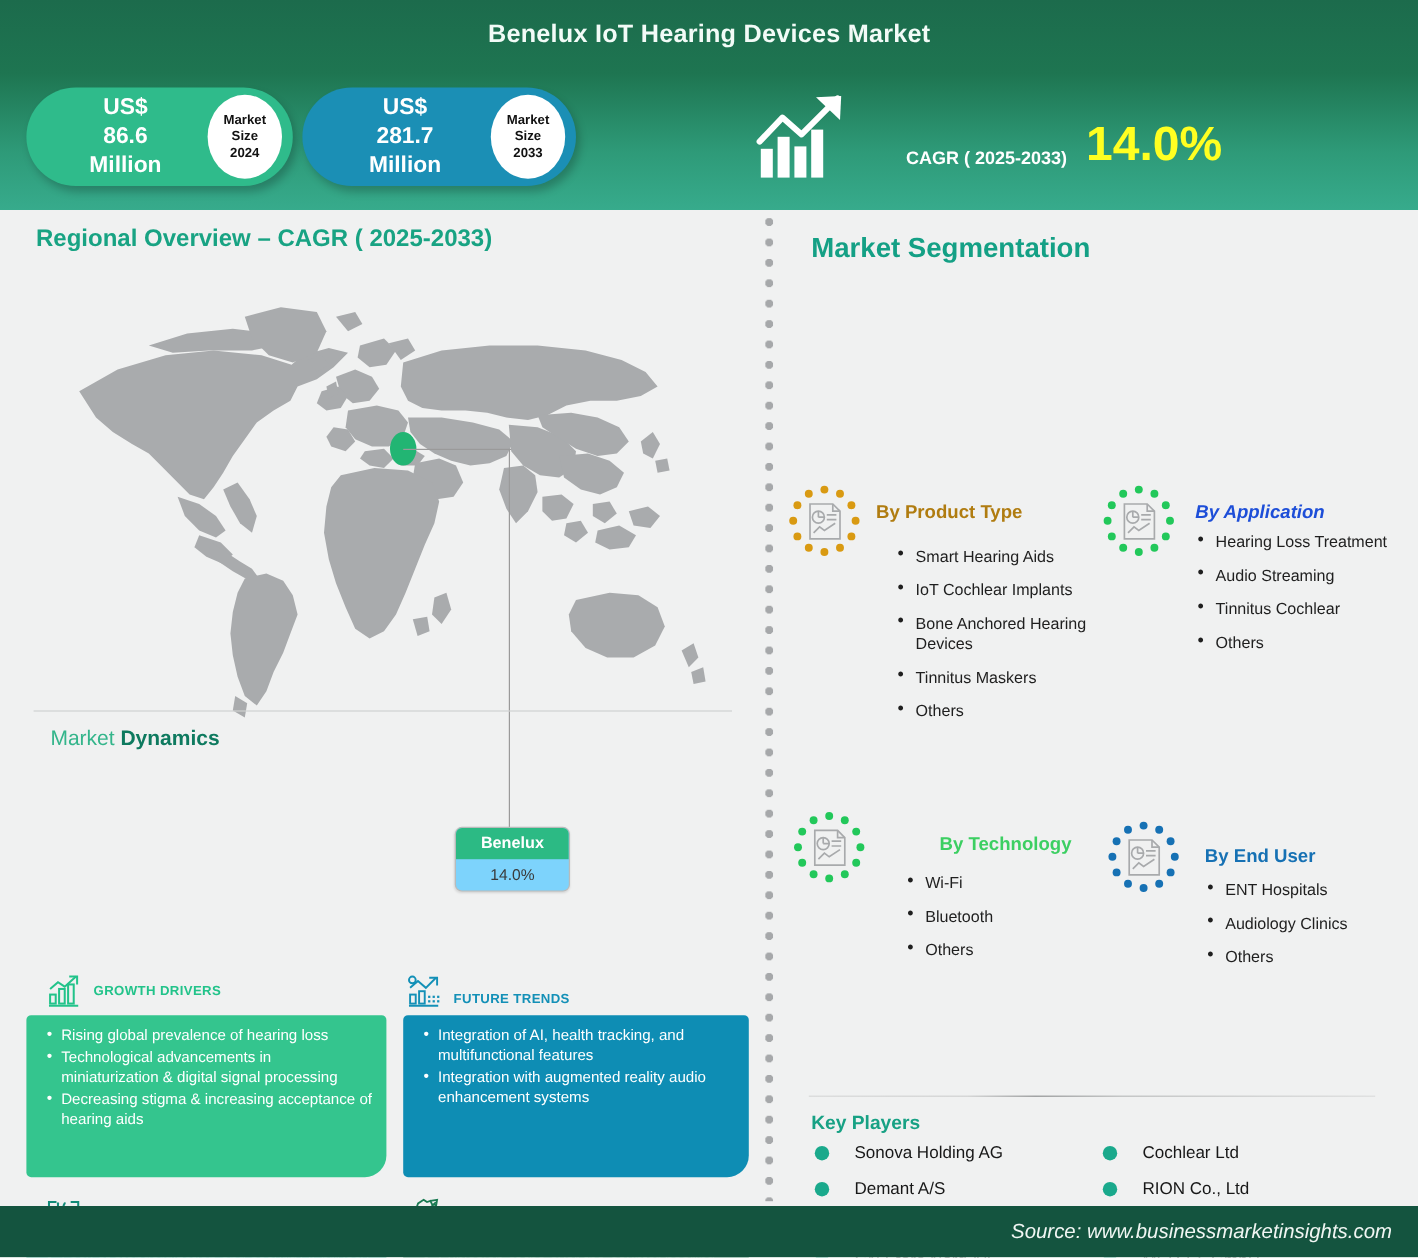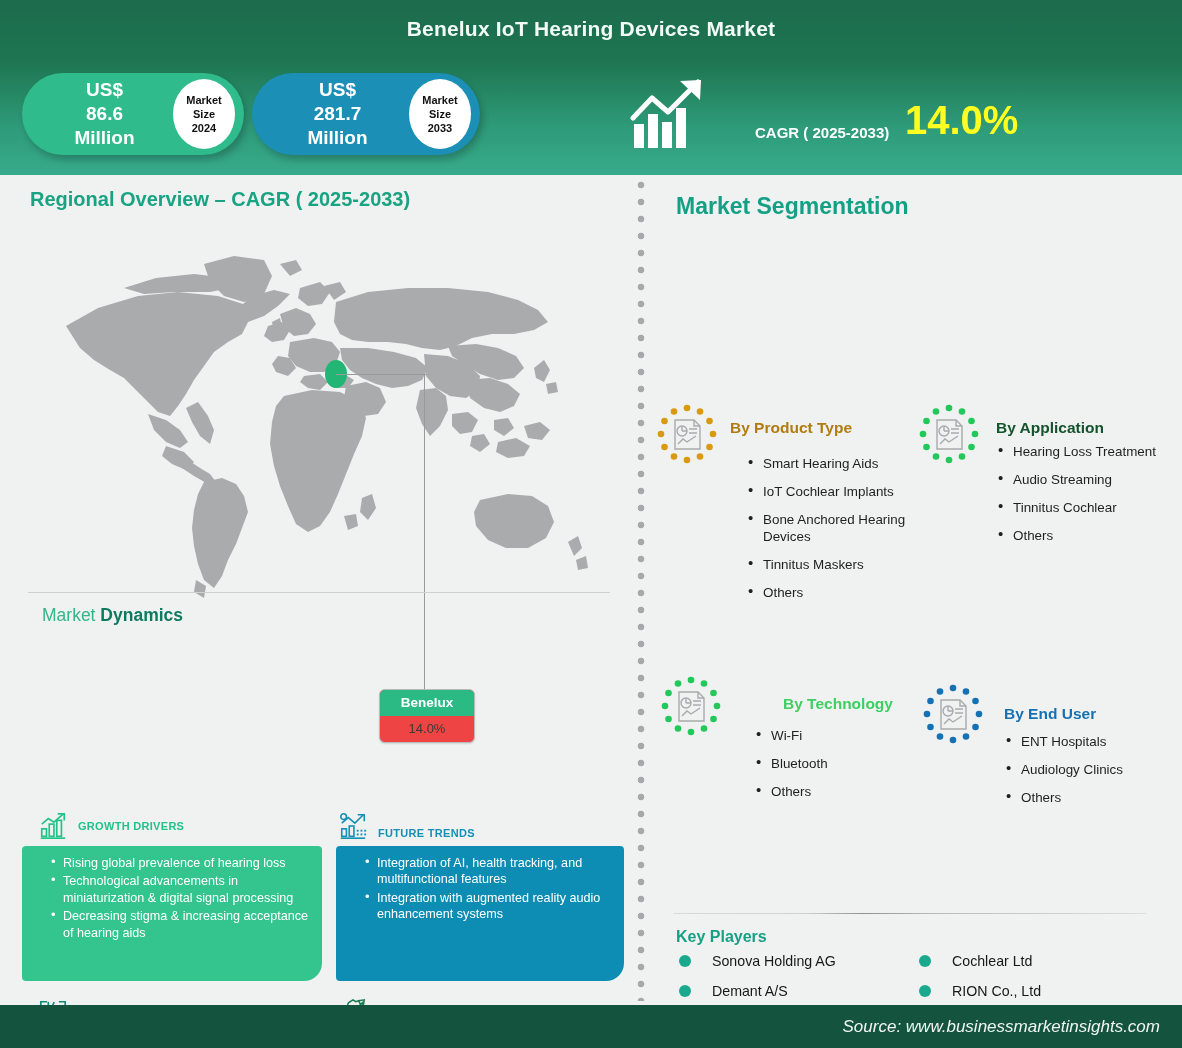--- a/index.html
+++ b/index.html
@@ -36,32 +36,32 @@
 
   
   #regional-title{position:absolute;left:30px;top:13px;color:#18a383;font-size:20px;font-weight:700;}
   #map-wrap{position:absolute;left:28px;top:55px;width:580px;height:440px;}
   #map-svg{position:absolute;left:0;top:0;}
   #map-marker{position:absolute;left:297px;top:130px;width:22px;height:28px;border-radius:50%;
         background:#22b573;}
   #leader{position:absolute;left:308px;top:144px;width:90px;height:0;border-top:1.2px solid #9a9a9a;}
   #leader-v{position:absolute;left:396px;top:144px;width:0;height:322px;border-left:1.2px solid #9a9a9a;}
   #tooltip{position:absolute;left:351px;top:459px;width:94px;border:1px solid #b9bbbb;border-radius:6px;
-        overflow:hidden;background:#ef4444;box-shadow:0 1px 2px rgba(0,0,0,.12);}
+        overflow:hidden;background:#7dd3fc;box-shadow:0 1px 2px rgba(0,0,0,.12);}
   #tooltip-head{background:#2cba84;color:#ffffff;text-align:center;font-size:13.5px;font-weight:700;padding:5px 0 6px;}
   #tooltip-val{color:#3a3a3a;text-align:center;font-size:13px;padding:5px 0 6px;}
 
   #md-rule{position:absolute;left:28px;top:417px;width:582px;height:1px;background:#cfd1d1;}
   #md-title{position:absolute;left:42px;top:430px;font-size:17.5px;}
   #md-title .light{color:#34b58b;font-weight:400;}
   #md-title .bold{color:#0e7a5f;font-weight:700;}
 
   .dyn-head{position:absolute;display:flex;align-items:center;gap:10px;}
   .dyn-head .lbl{font-size:11px;font-weight:700;letter-spacing:.3px;}
-  .dyn-box{position:absolute;border-radius:4px 4px 18px 4px;color:#ffffff;padding:9px 12px 12px 28px;
+  .dyn-box{position:absolute;border-radius:4px 4px 18px 4px;color:#ffffff;padding:9px 12px 12px 16px;
         box-sizing:border-box;}
   .dyn-box ul{margin:0;padding:0;list-style:none;}
   .dyn-box li{position:relative;padding-left:13px;font-size:12.6px;line-height:16.4px;margin-bottom:2px;}
   .dyn-box li:before{content:"\2022";position:absolute;left:1px;top:-1px;font-size:13px;}
 
   #gd-head{left:38px;top:636px;}
   #gd-head .lbl{color:#22c38a;}
   #gd-box{left:22px;top:671px;width:300px;height:135px;background:#34c58e;}
 
   #ft-head{left:338px;top:636px;}
@@ -85,21 +85,21 @@
   .seg-head{position:absolute;font-size:15.5px;font-weight:700;white-space:nowrap;}
   .seg-list{position:absolute;margin:0;padding:0;list-style:none;}
   .seg-list li{position:relative;padding-left:17px;font-size:13.4px;line-height:17px;color:#1f1f1f;
         margin-bottom:11px;}
   .seg-list li:before{content:"\2022";position:absolute;left:2px;top:-2px;font-size:15px;color:#1f1f1f;}
 
   #seg-pt{left:656px;top:228px;}
   #seg-pt .seg-head{left:74px;top:16px;color:#b07c10;}
   #seg-pt .seg-list{left:90px;top:52px;width:170px;}
   #seg-ap{left:918px;top:228px;}
-  #seg-ap .seg-head{left:78px;top:16px;color:#14532d;}
+  #seg-ap .seg-head{left:78px;top:16px;color:#1d4ed8;font-style:italic;}
   #seg-ap .seg-list{left:78px;top:40px;width:170px;}
   #seg-tc{left:660px;top:500px;}
   #seg-tc .seg-head{left:78px;top:20px;color:#3ccf62;margin-left:45px;}
   #seg-tc .seg-list{left:94px;top:52px;width:170px;}
   #seg-eu{left:922px;top:508px;}
   #seg-eu .seg-head{left:82px;top:22px;color:#1671b4;}
   #seg-eu .seg-list{left:82px;top:50px;width:180px;}
 
   #kp-rule{position:absolute;left:674px;top:738px;width:472px;height:1.4px;
         background:linear-gradient(90deg,#d7d8d8 0%,#cfd0d0 28%,#8e9091 40%,#b9bbbb 55%,#dcdddd 100%);}

